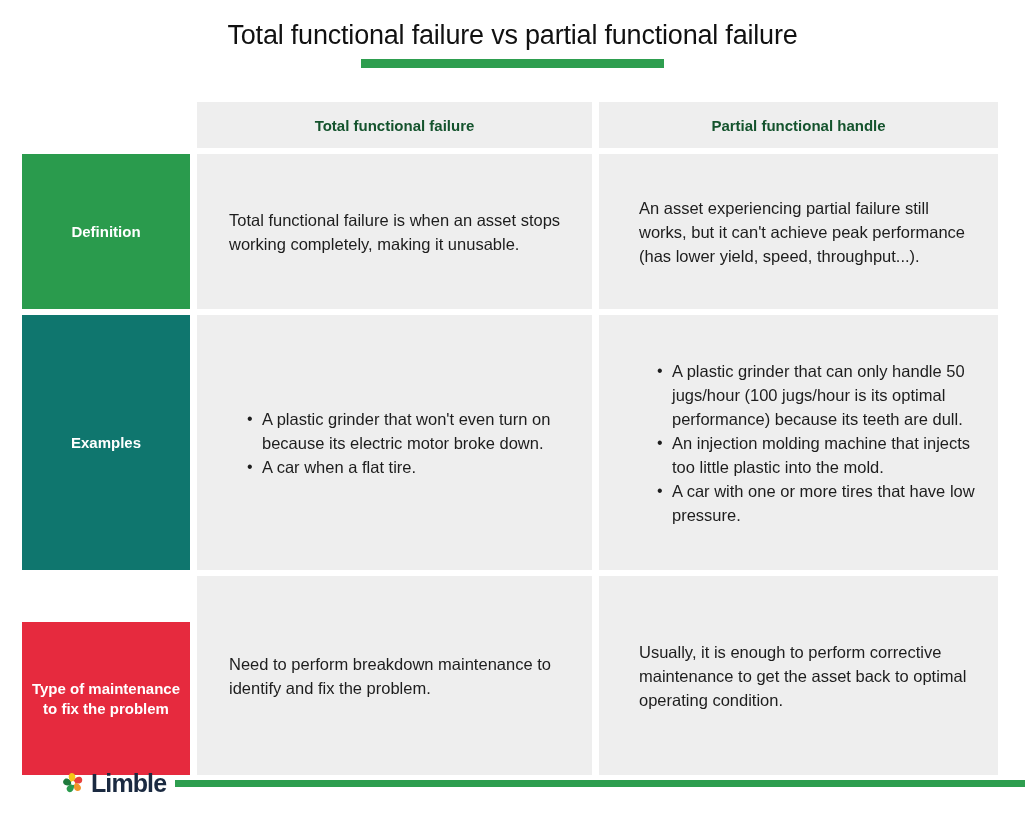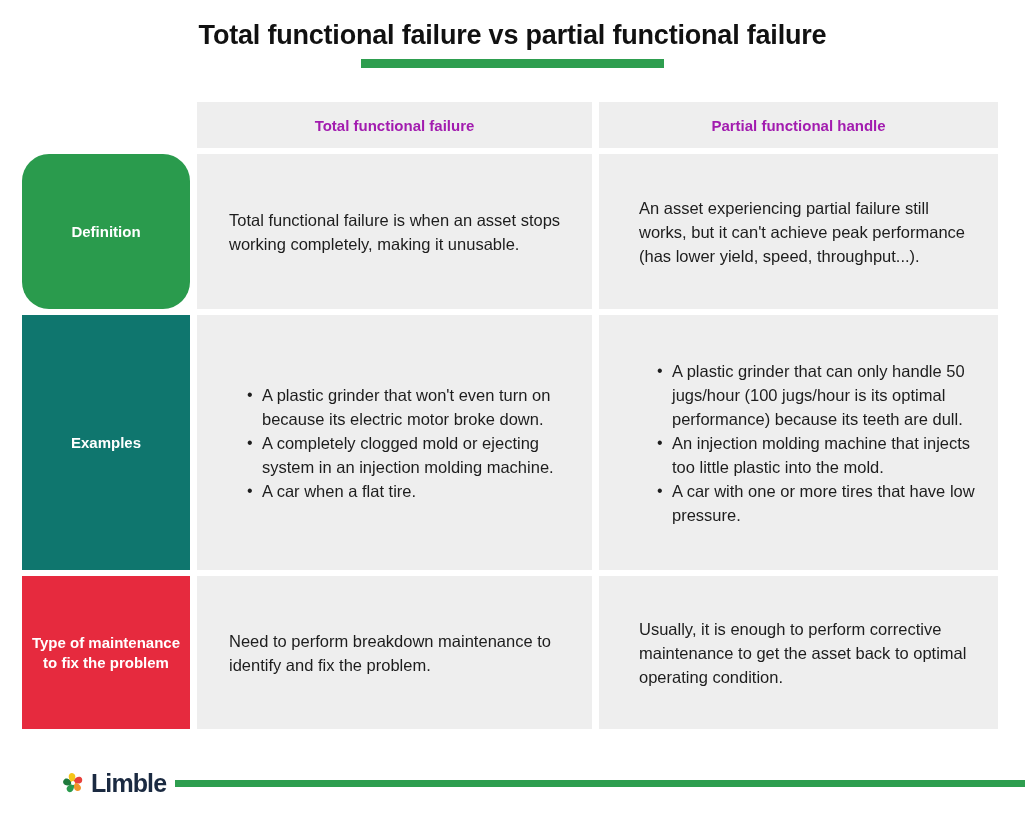--- a/index.html
+++ b/index.html
@@ -19,21 +19,21 @@
   
   .title-block {
     position: absolute;
     left: 0;
     top: 18px;
     width: 1025px;
     text-align: center;
   }
   .page-title {
     font-size: 27px;
-    font-weight: bold;
+    font-weight: normal;
     letter-spacing: -0.2px;
     color: #111111;
     line-height: 34px;
     margin: 0;
   }
   .title-rule {
     width: 303px;
     height: 9px;
     background: #2e9e4f;
     margin: 7px auto 0 auto;
@@ -64,23 +64,23 @@
     color: #ffffff;
     font-weight: bold;
     font-size: 15px;
     line-height: 20px;
     box-sizing: border-box;
     padding: 6px 8px;
   }
   .cell-label.spacer {
     background: transparent;
   }
-  .cell-label.green  { background: #2a9b4d; border-radius: 27px; }
+  .cell-label.green  { background: #2a9b4d; }
   .cell-label.orange { background: #0f766e; }
-  .cell-label.red    { background: #e62a3e; }
+  .cell-label.red    { background: #e62a3e; margin-top: 46px; }
 
   .cell-col {
     flex: 0 0 395px;
     width: 395px;
     background: #eeeeee;
     box-sizing: border-box;
     display: flex;
     align-items: center;
     padding: 14px 26px 14px 32px;
   }
@@ -94,21 +94,21 @@
   .header-row .cell-col,
   .header-row .cell-col.wide {
     justify-content: center;
     align-items: center;
     padding: 0;
     height: 46px;
   }
   .col-head {
     font-size: 15px;
     font-weight: bold;
-    color: #a21caf;
+    color: #14532d;
     text-align: center;
   }
 
   .body-text {
     font-size: 16.5px;
     line-height: 24px;
     color: #1d1d1d;
     margin: 0;
   }
   ul.bullets {
@@ -211,21 +211,20 @@
     </div>
   </div>
 
   <div class="trow row-examples">
     <div class="cell-label orange">
       <span>Examples</span>
     </div>
     <div class="cell-col">
       <ul class="bullets">
         <li>A plastic grinder that won't even turn on because its electric motor broke down.</li>
-        <li>A completely clogged mold or ejecting system in an injection molding machine.</li>
         <li>A car when a flat tire.</li>
       </ul>
     </div>
     <div class="cell-col wide">
       <ul class="bullets">
         <li>A plastic grinder that can only handle 50 jugs/hour (100 jugs/hour is its optimal performance) because its teeth are dull.</li>
         <li>An injection molding machine that injects too little plastic into the mold.</li>
         <li>A car with one or more tires that have low pressure.</li>
       </ul>
     </div>

